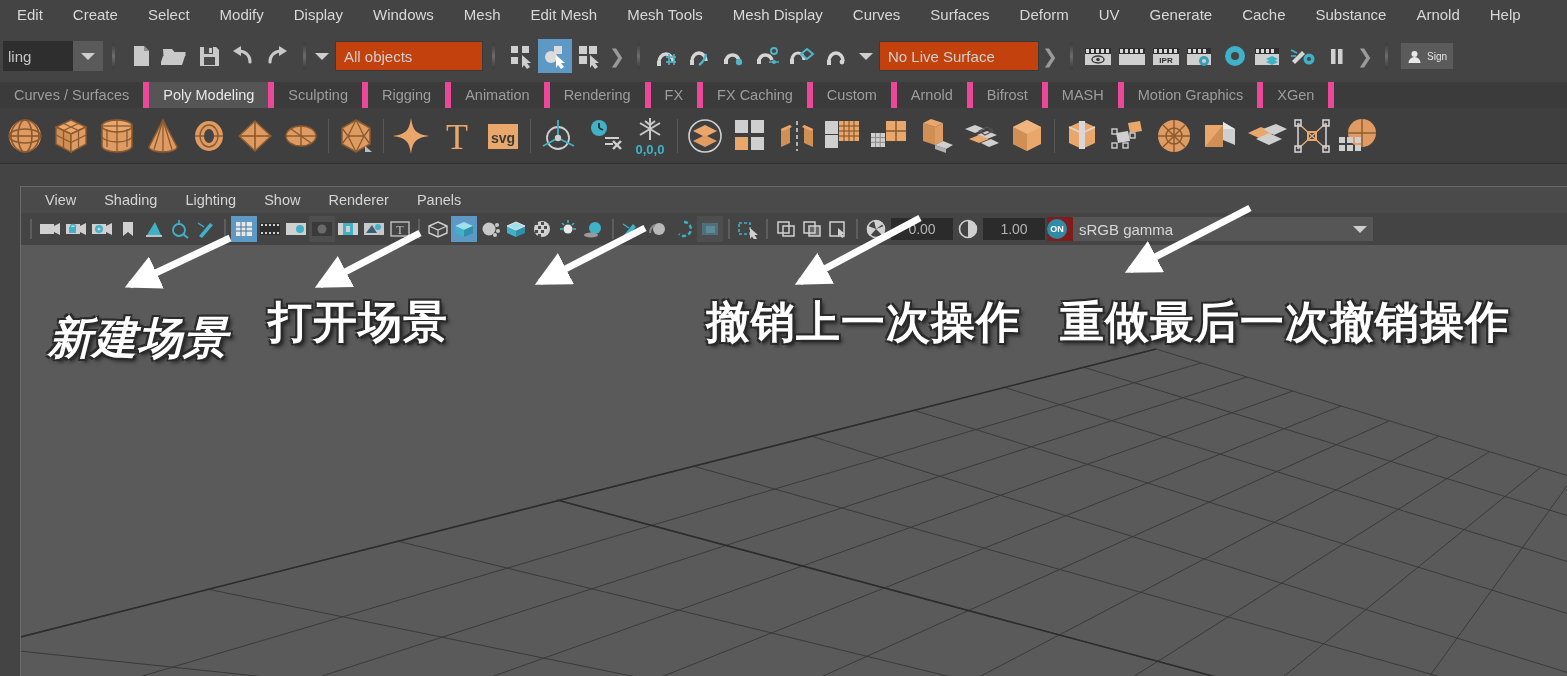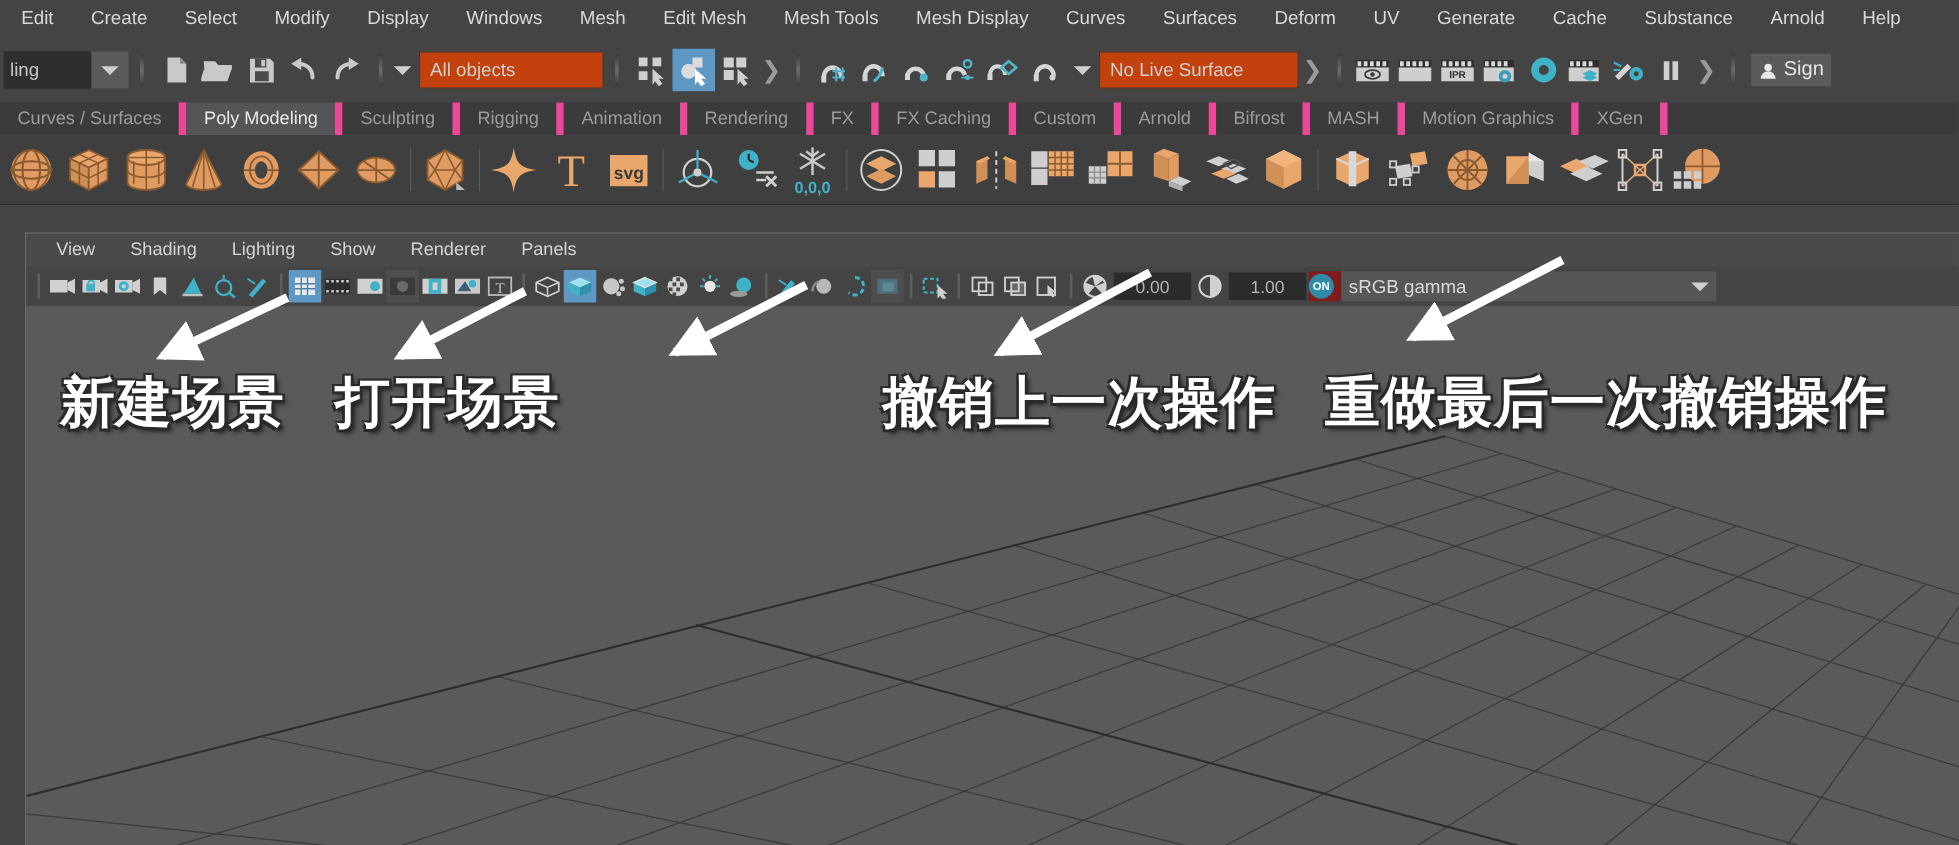--- a/index.html
+++ b/index.html
@@ -80,21 +80,21 @@
     display: flex; align-items: center;
     padding: 0 8px;
     color: #d0d0d0; font-size: 15px;
     white-space: nowrap;
   }
   .field.allobj { width: 148px; margin-left: 2px; }
   .field.livesurf { width: 160px; }
   .signin {
     height: 26px; background: #5b5b5b;
     display: flex; align-items: center; gap: 5px;
-    padding: 0 6px; color: #e6e6e6; font-size: 16px;
+    padding: 0 6px; color: #e6e6e6; font-size: 10px;
     margin-left: 4px;
   }
 
   
   .shelftabs {
     height: 26px;
     background: #3b3b3b;
     display: flex;
     align-items: flex-end;
   }
@@ -1129,19 +1129,19 @@
     </defs>
     <g id="arrows" stroke="#ffffff" stroke-width="7" fill="none">
         <line x1="230" y1="238" x2="130" y2="285" marker-end="url(#ah)"></line>
         <line x1="420" y1="233" x2="320" y2="285" marker-end="url(#ah)"></line>
         <line x1="645" y1="228" x2="540" y2="282" marker-end="url(#ah)"></line>
         <line x1="920" y1="218" x2="800" y2="282" marker-end="url(#ah)"></line>
         <line x1="1250" y1="208" x2="1130" y2="270" marker-end="url(#ah)"></line>
       </g>
   </svg>
   <div class="overlay" id="annotexts">
-      <div class="anno-text" style="left: 48px; top: 293px;">新建场景</div>
+      <div class="anno-text" style="left: 48px; top: 309px; font-style: italic;">新建场景</div>
       <div class="anno-text" style="left: 268px; top: 293px;">打开场景</div>
       <div class="anno-text" style="left: 1060px; top: 293px;">重做最后一次撤销操作</div>
       <div class="anno-text" style="left: 706px; top: 293px;">撤销上一次操作</div>
     </div>
 
 </div>
 
 </body></html>

